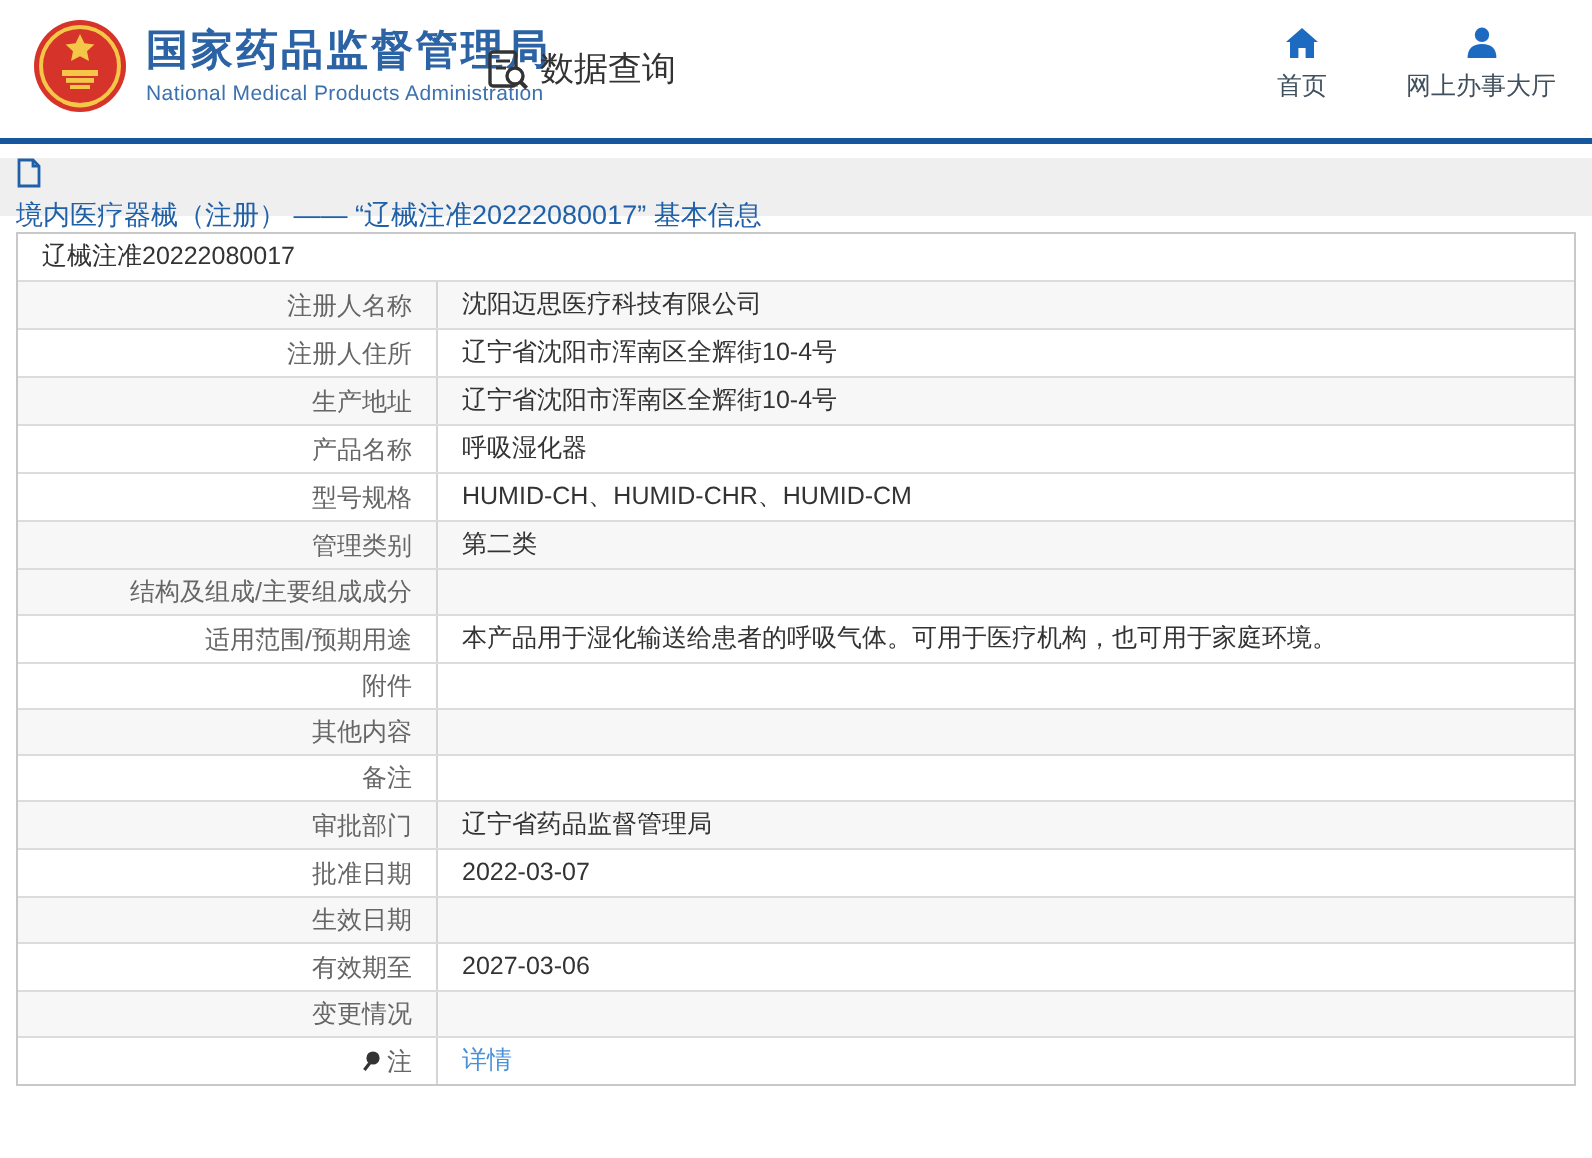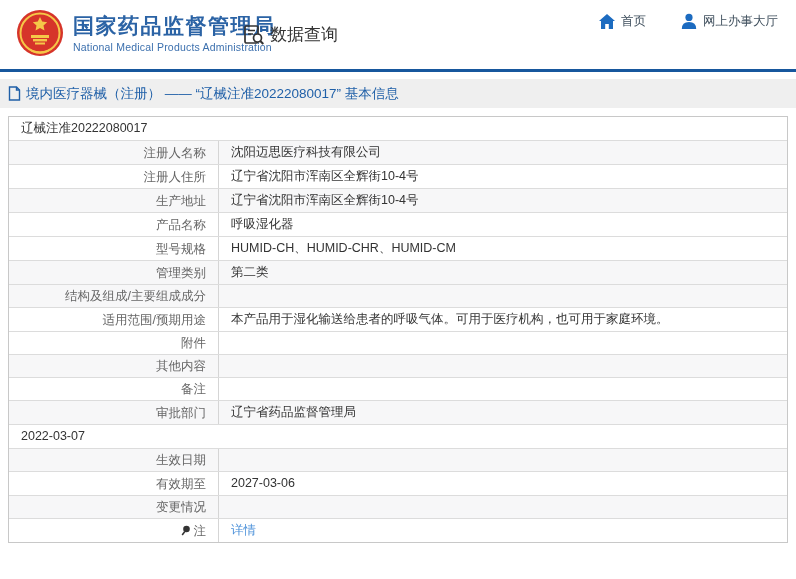--- a/index.html
+++ b/index.html
@@ -15,29 +15,29 @@
   .emblem { width:48px; height:48px; flex:none; }
   .brand-text { display:flex; flex-direction:column; }
   .brand-cn { font-size:21px; font-weight:bold; color:#2b63a5; letter-spacing:1.5px; line-height:24px; }
   .brand-en { font-size:10.5px; color:#3c70ae; margin-top:3px; letter-spacing:0.2px; }
 
   .dataquery { position:absolute; left:243px; top:23px; display:flex; align-items:center; gap:5px;
                font-size:17px; color:#333; cursor:pointer; }
   .dataquery svg { display:block; }
 
   .topnav { position:absolute; right:18px; top:13px; display:flex; gap:34px; }
-  .topnav-item { display:flex; flex-direction:row; align-items:center; gap:5px;
+  .topnav-item { display:flex; flex-direction:column; align-items:center; gap:5px;
                  font-size:12.5px; color:#40505e; cursor:pointer; min-width:36px; }
   .topnav-item svg { display:block; }
 
   .blue-rule { height:3px; background:#17579d; }
 
   
-  .pagebar { margin-top:7px; height:29px; background:#efefef; display:flex; align-items:center;
-             padding-left:8px; gap:5px; }
+  .pagebar { margin-top:7px; height:29px; background:#efefef; display:flex; align-items:flex-start;
+             padding-left:8px; gap:5px;flex-direction:column; }
   .pagebar-title { font-size:13.5px; color:#2060a8; }
   .doc-icon { display:flex; align-items:center; }
 
   
   .info-table { margin:8px 8px 0 8px; border:1px solid #c8c8c8; }
   .tr { display:flex; border-bottom:1px solid #dcdcdc; min-height:23px; box-sizing:border-box; background:#fff; }
   .tr:last-child { border-bottom:none; }
   .tr.alt { background:#f7f7f8; }
   .th { width:210px; flex:none; box-sizing:border-box; border-right:1px solid #d5d5d5;
         display:flex; align-items:center; justify-content:flex-end; gap:3px;
@@ -152,20 +152,21 @@
   </div>
   <div class="tr">
     <div class="th">备注</div>
     <div class="td"></div>
   </div>
   <div class="tr alt">
     <div class="th">审批部门</div>
     <div class="td">辽宁省药品监督管理局</div>
   </div>
   <div class="tr">
+    <div class="th">批准日期</div>
     <div class="td">2022-03-07</div>
   </div>
   <div class="tr alt">
     <div class="th">生效日期</div>
     <div class="td"></div>
   </div>
   <div class="tr">
     <div class="th">有效期至</div>
     <div class="td">2027-03-06</div>
   </div>

